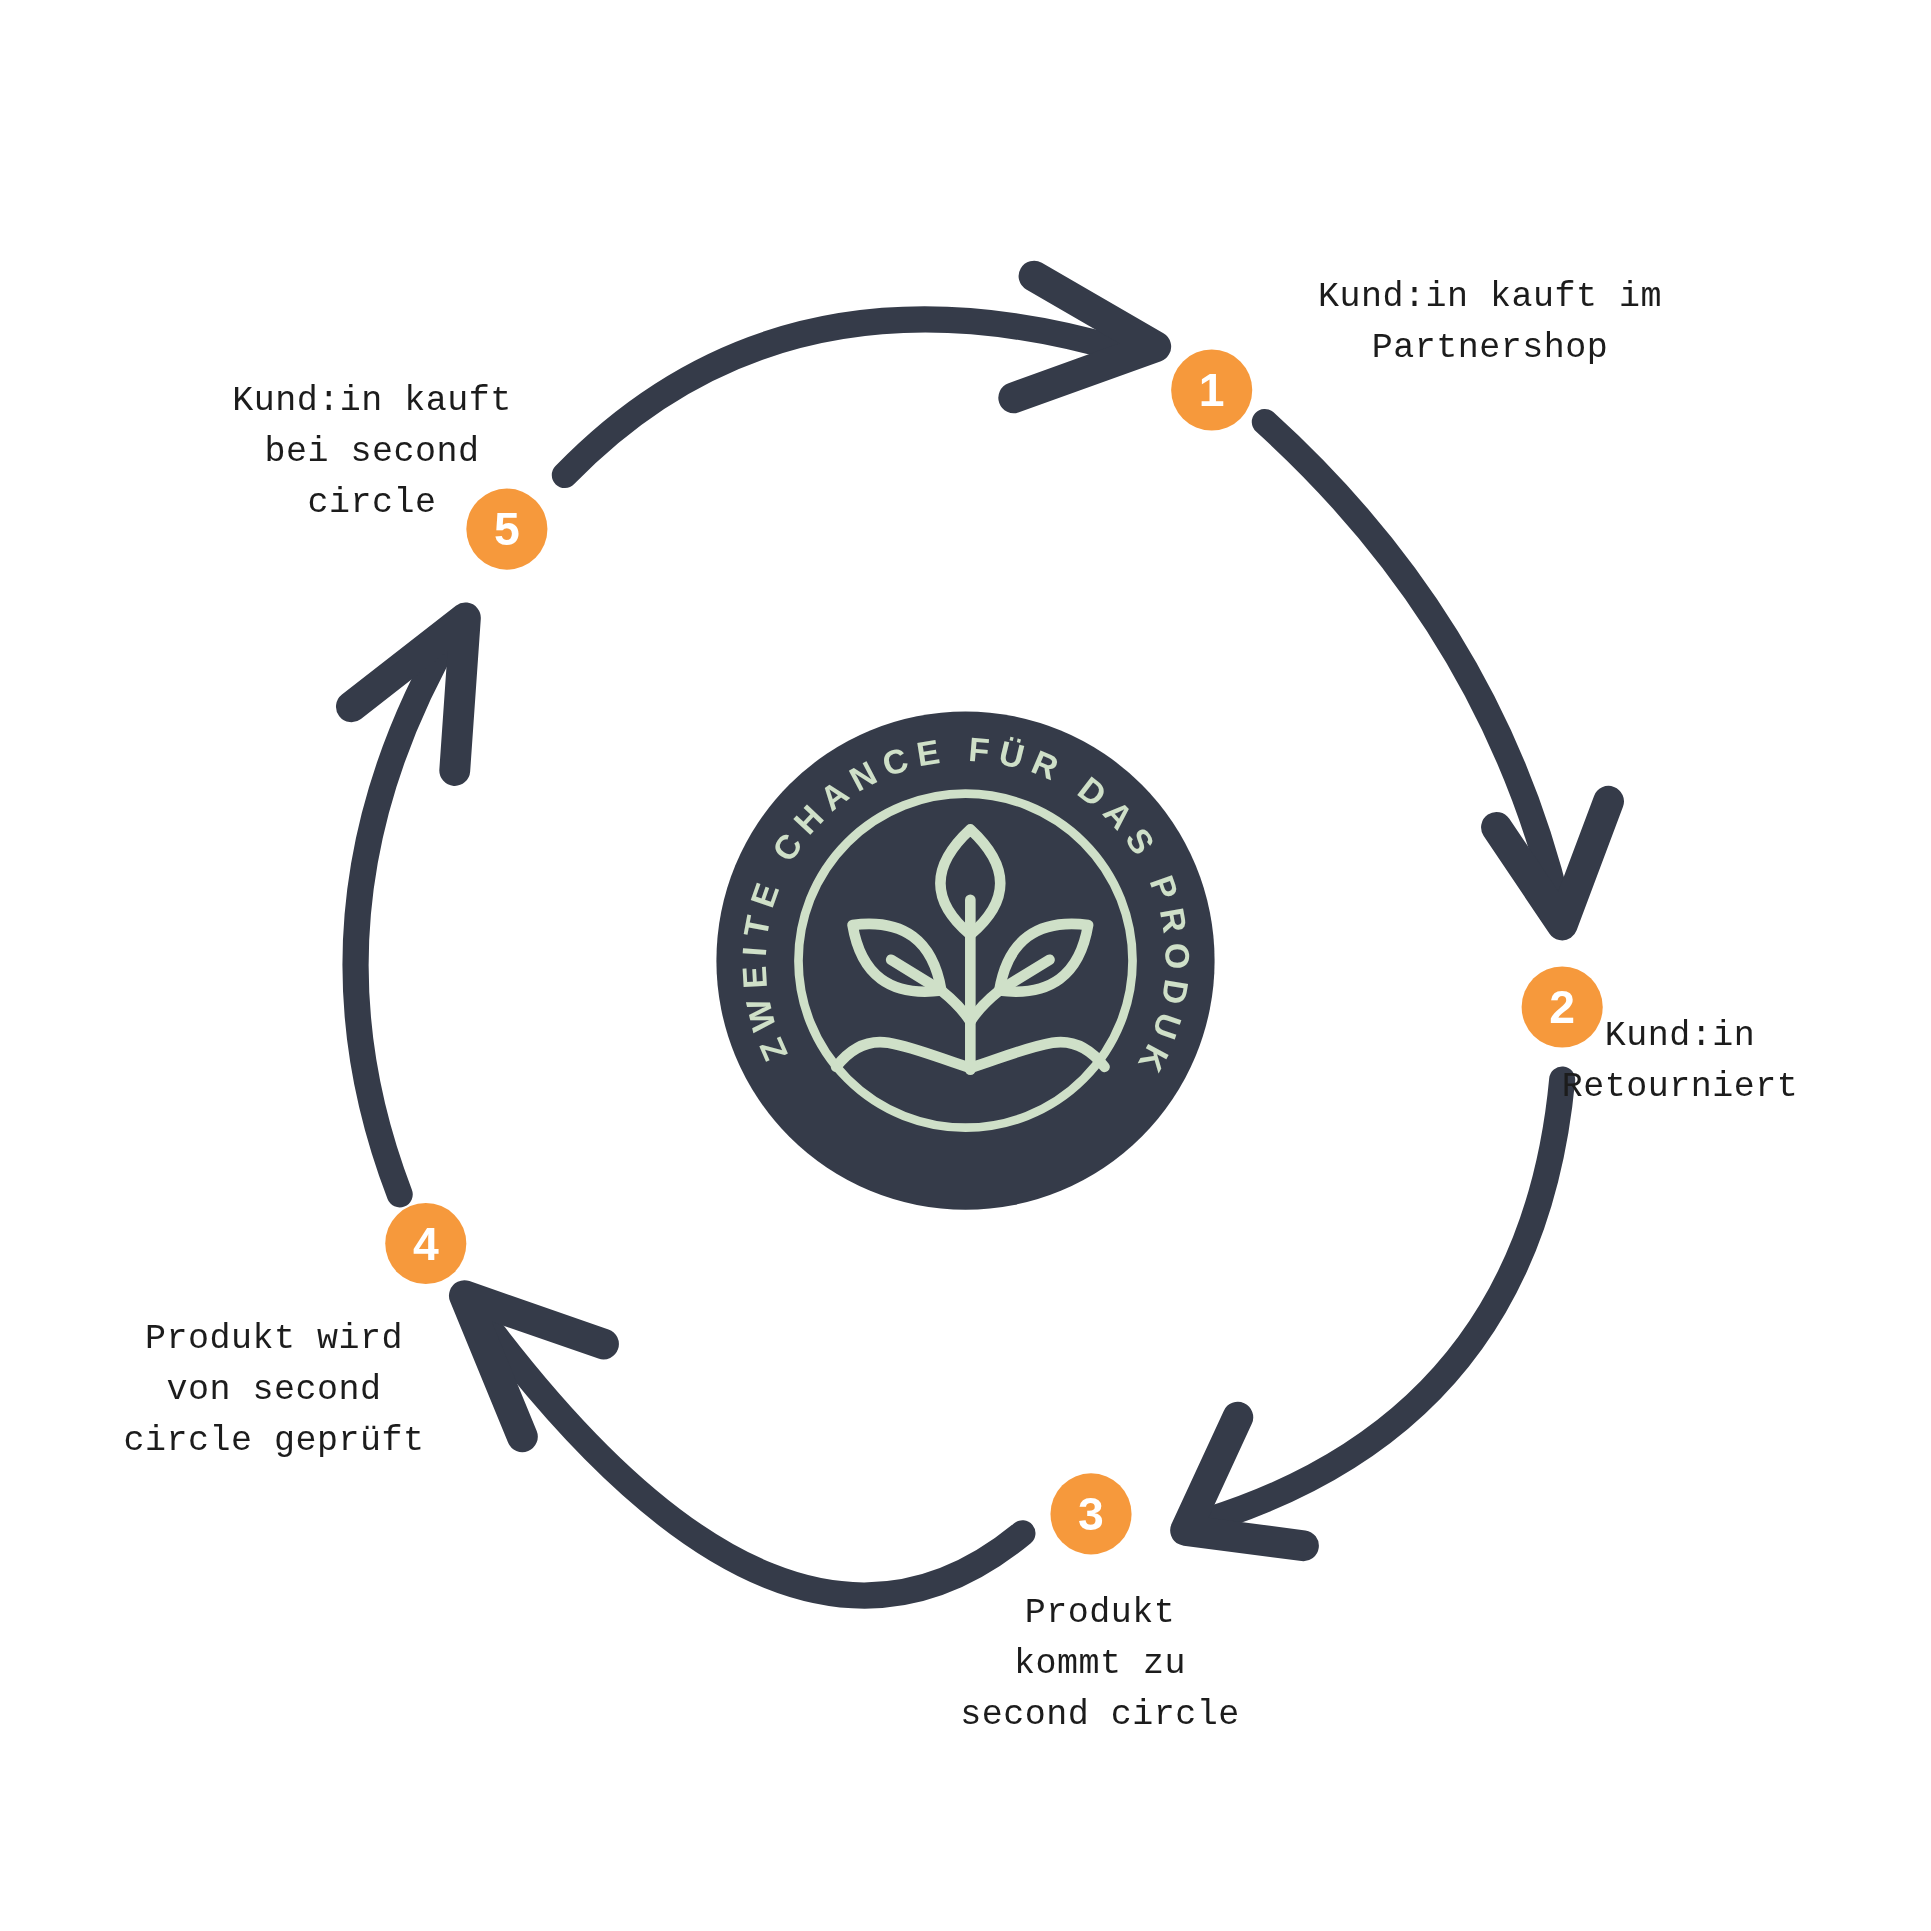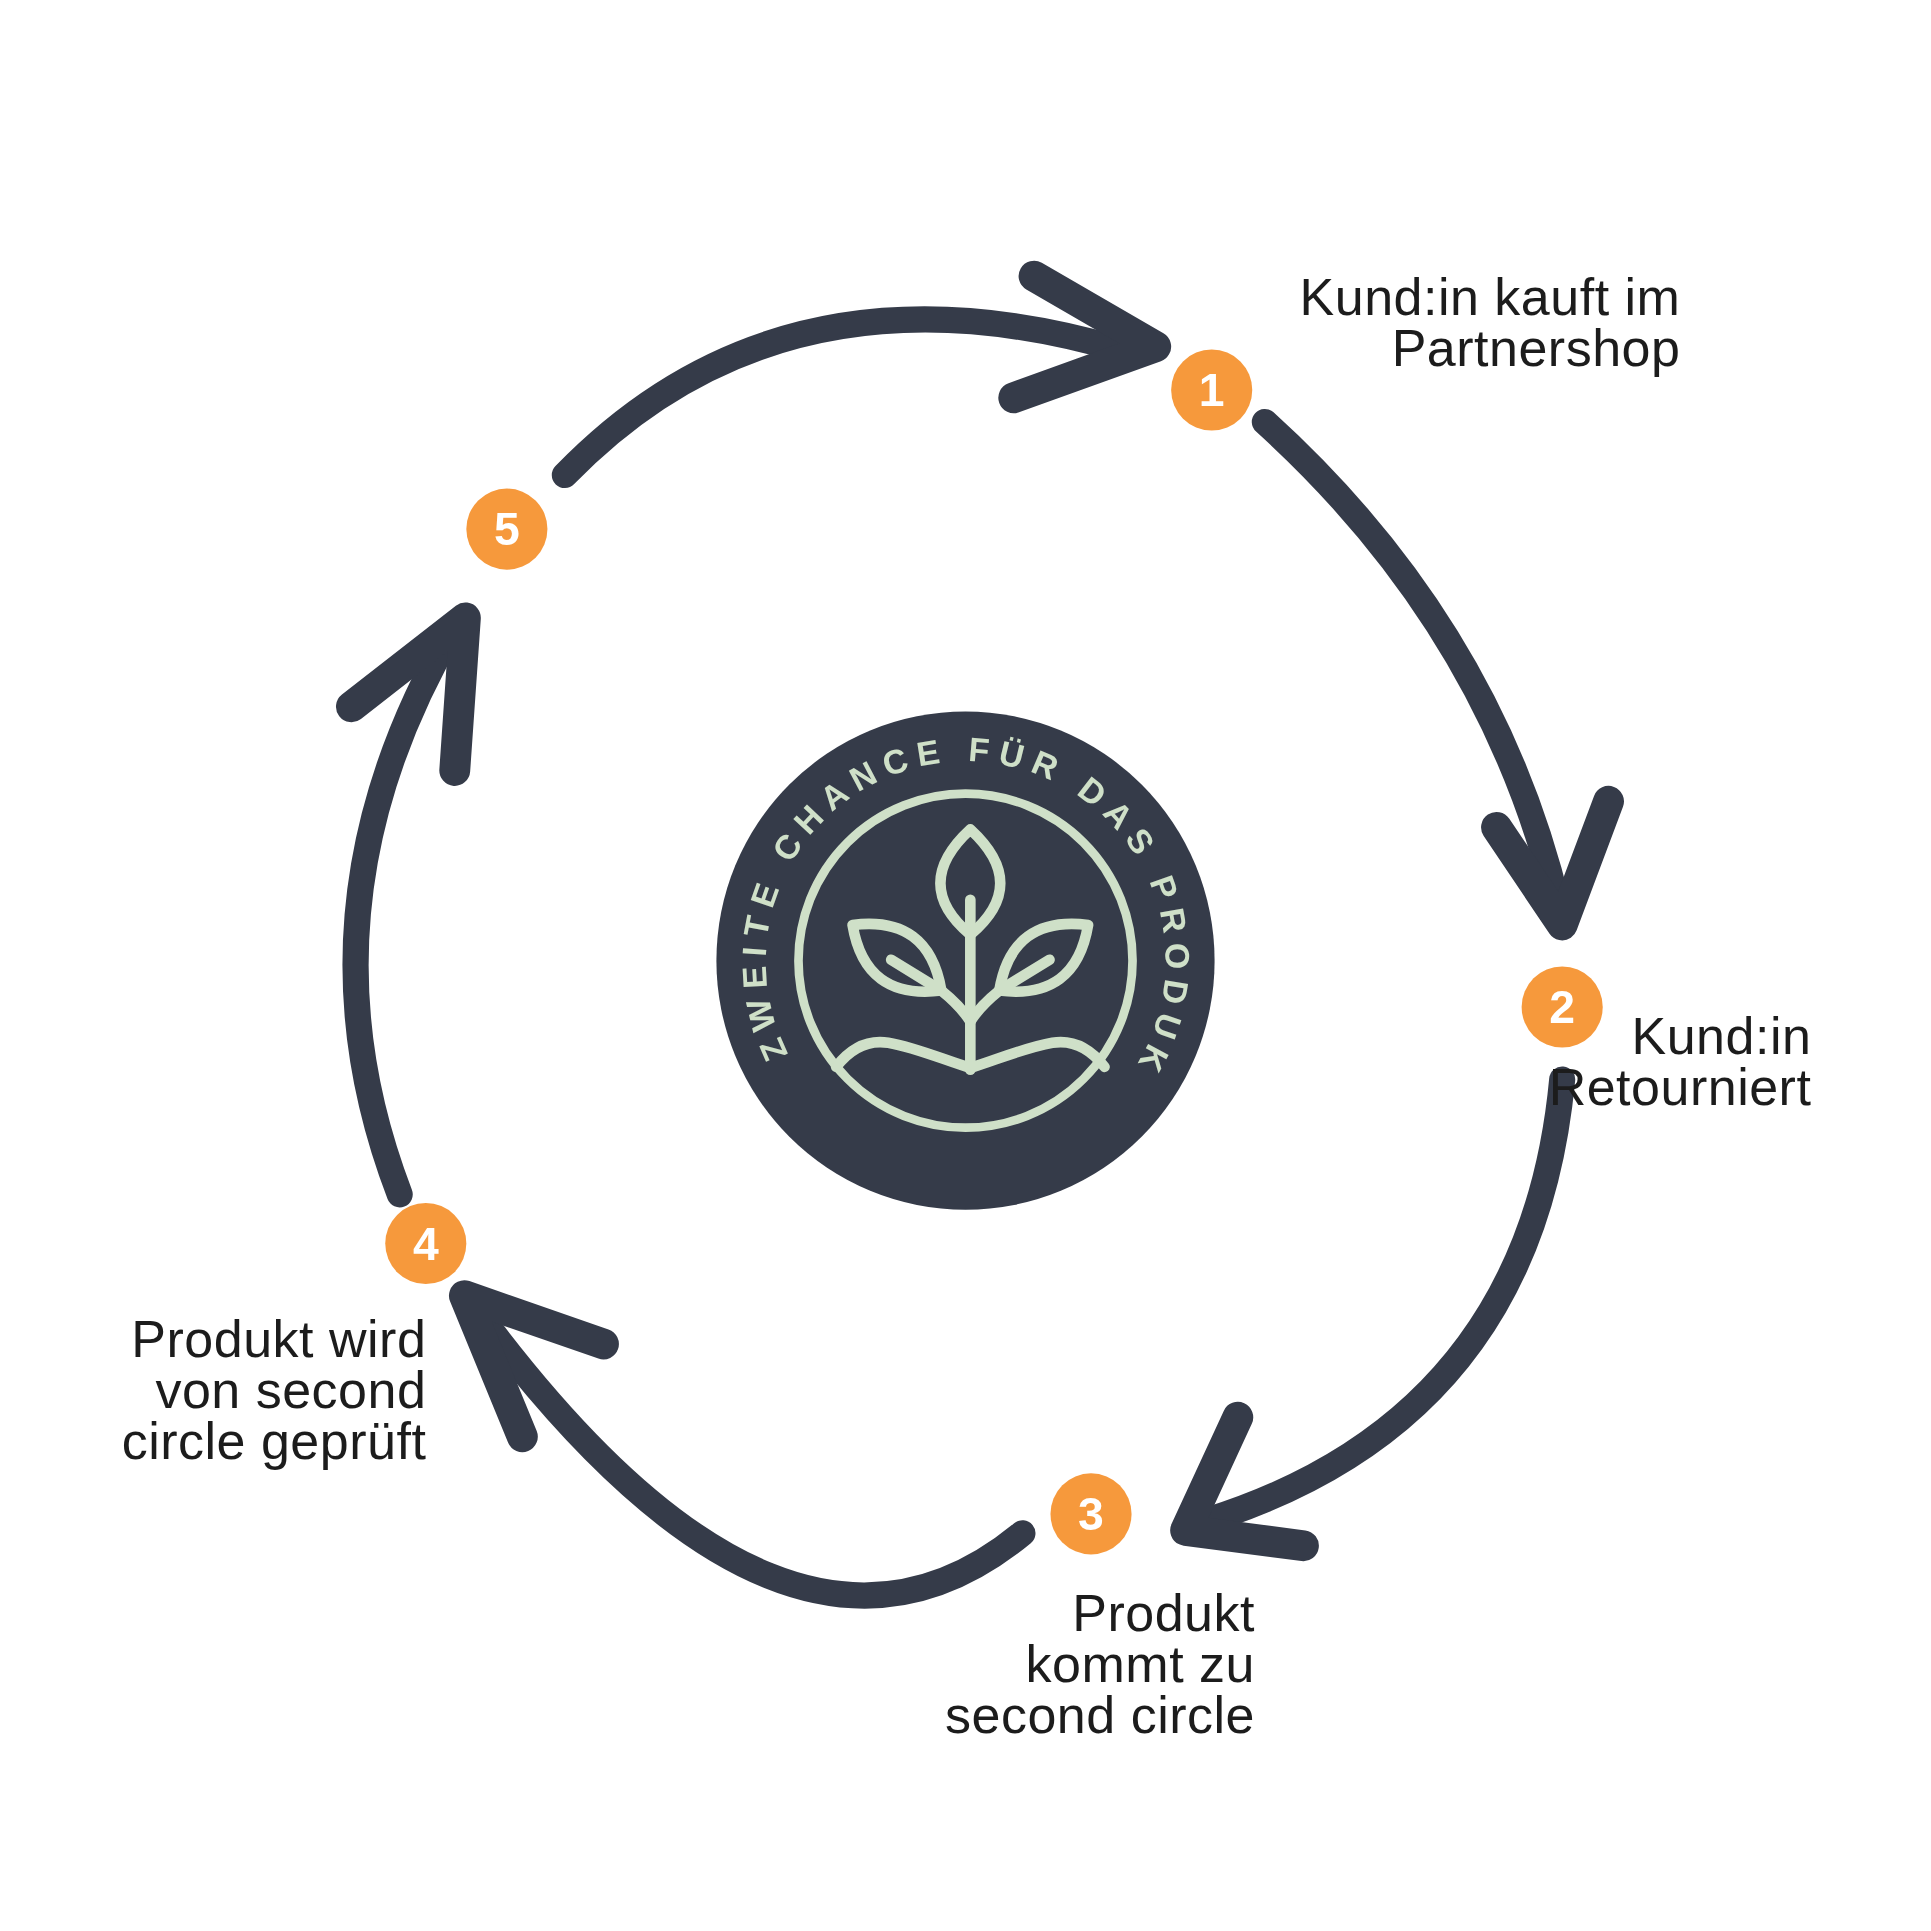--- a/index.html
+++ b/index.html
@@ -30,26 +30,27 @@
   }
   .marker-circle{fill:var(--orange);}
   .marker-num{
     font-family:"Liberation Sans", sans-serif;
     font-weight:bold;font-size:48px;fill:#ffffff;
     text-anchor:middle;
   }
   .step-label{
     position:absolute;
     transform:translateX(-50%);
-    text-align:right;
+    text-align:center;
     white-space:pre-line;
     color:var(--label);
-    font-size:52px;
+    font-size:35px;
     line-height:51px;
     letter-spacing:0.5px;
+    font-family:Liberation Mono, monospace;
   }
 </style>
 </head>
 <body>
 
 <div class="canvas">
 
   <svg class="diagram-svg" width="1931" height="1931" viewBox="0 0 2000 2000">
 
     <g>
@@ -135,15 +136,18 @@
 Retourniert</div>
 
   <div class="step-label" style="left:1100px;top:1588px;">Produkt
 kommt zu
 second circle</div>
 
   <div class="step-label" style="left:274px;top:1314px;">Produkt wird
 von second
 circle geprüft</div>
 
+  <div class="step-label" style="left:372px;top:376px;">Kund:in kauft
+bei second
+circle</div>
 
 </div>
 
 
 </body></html>

